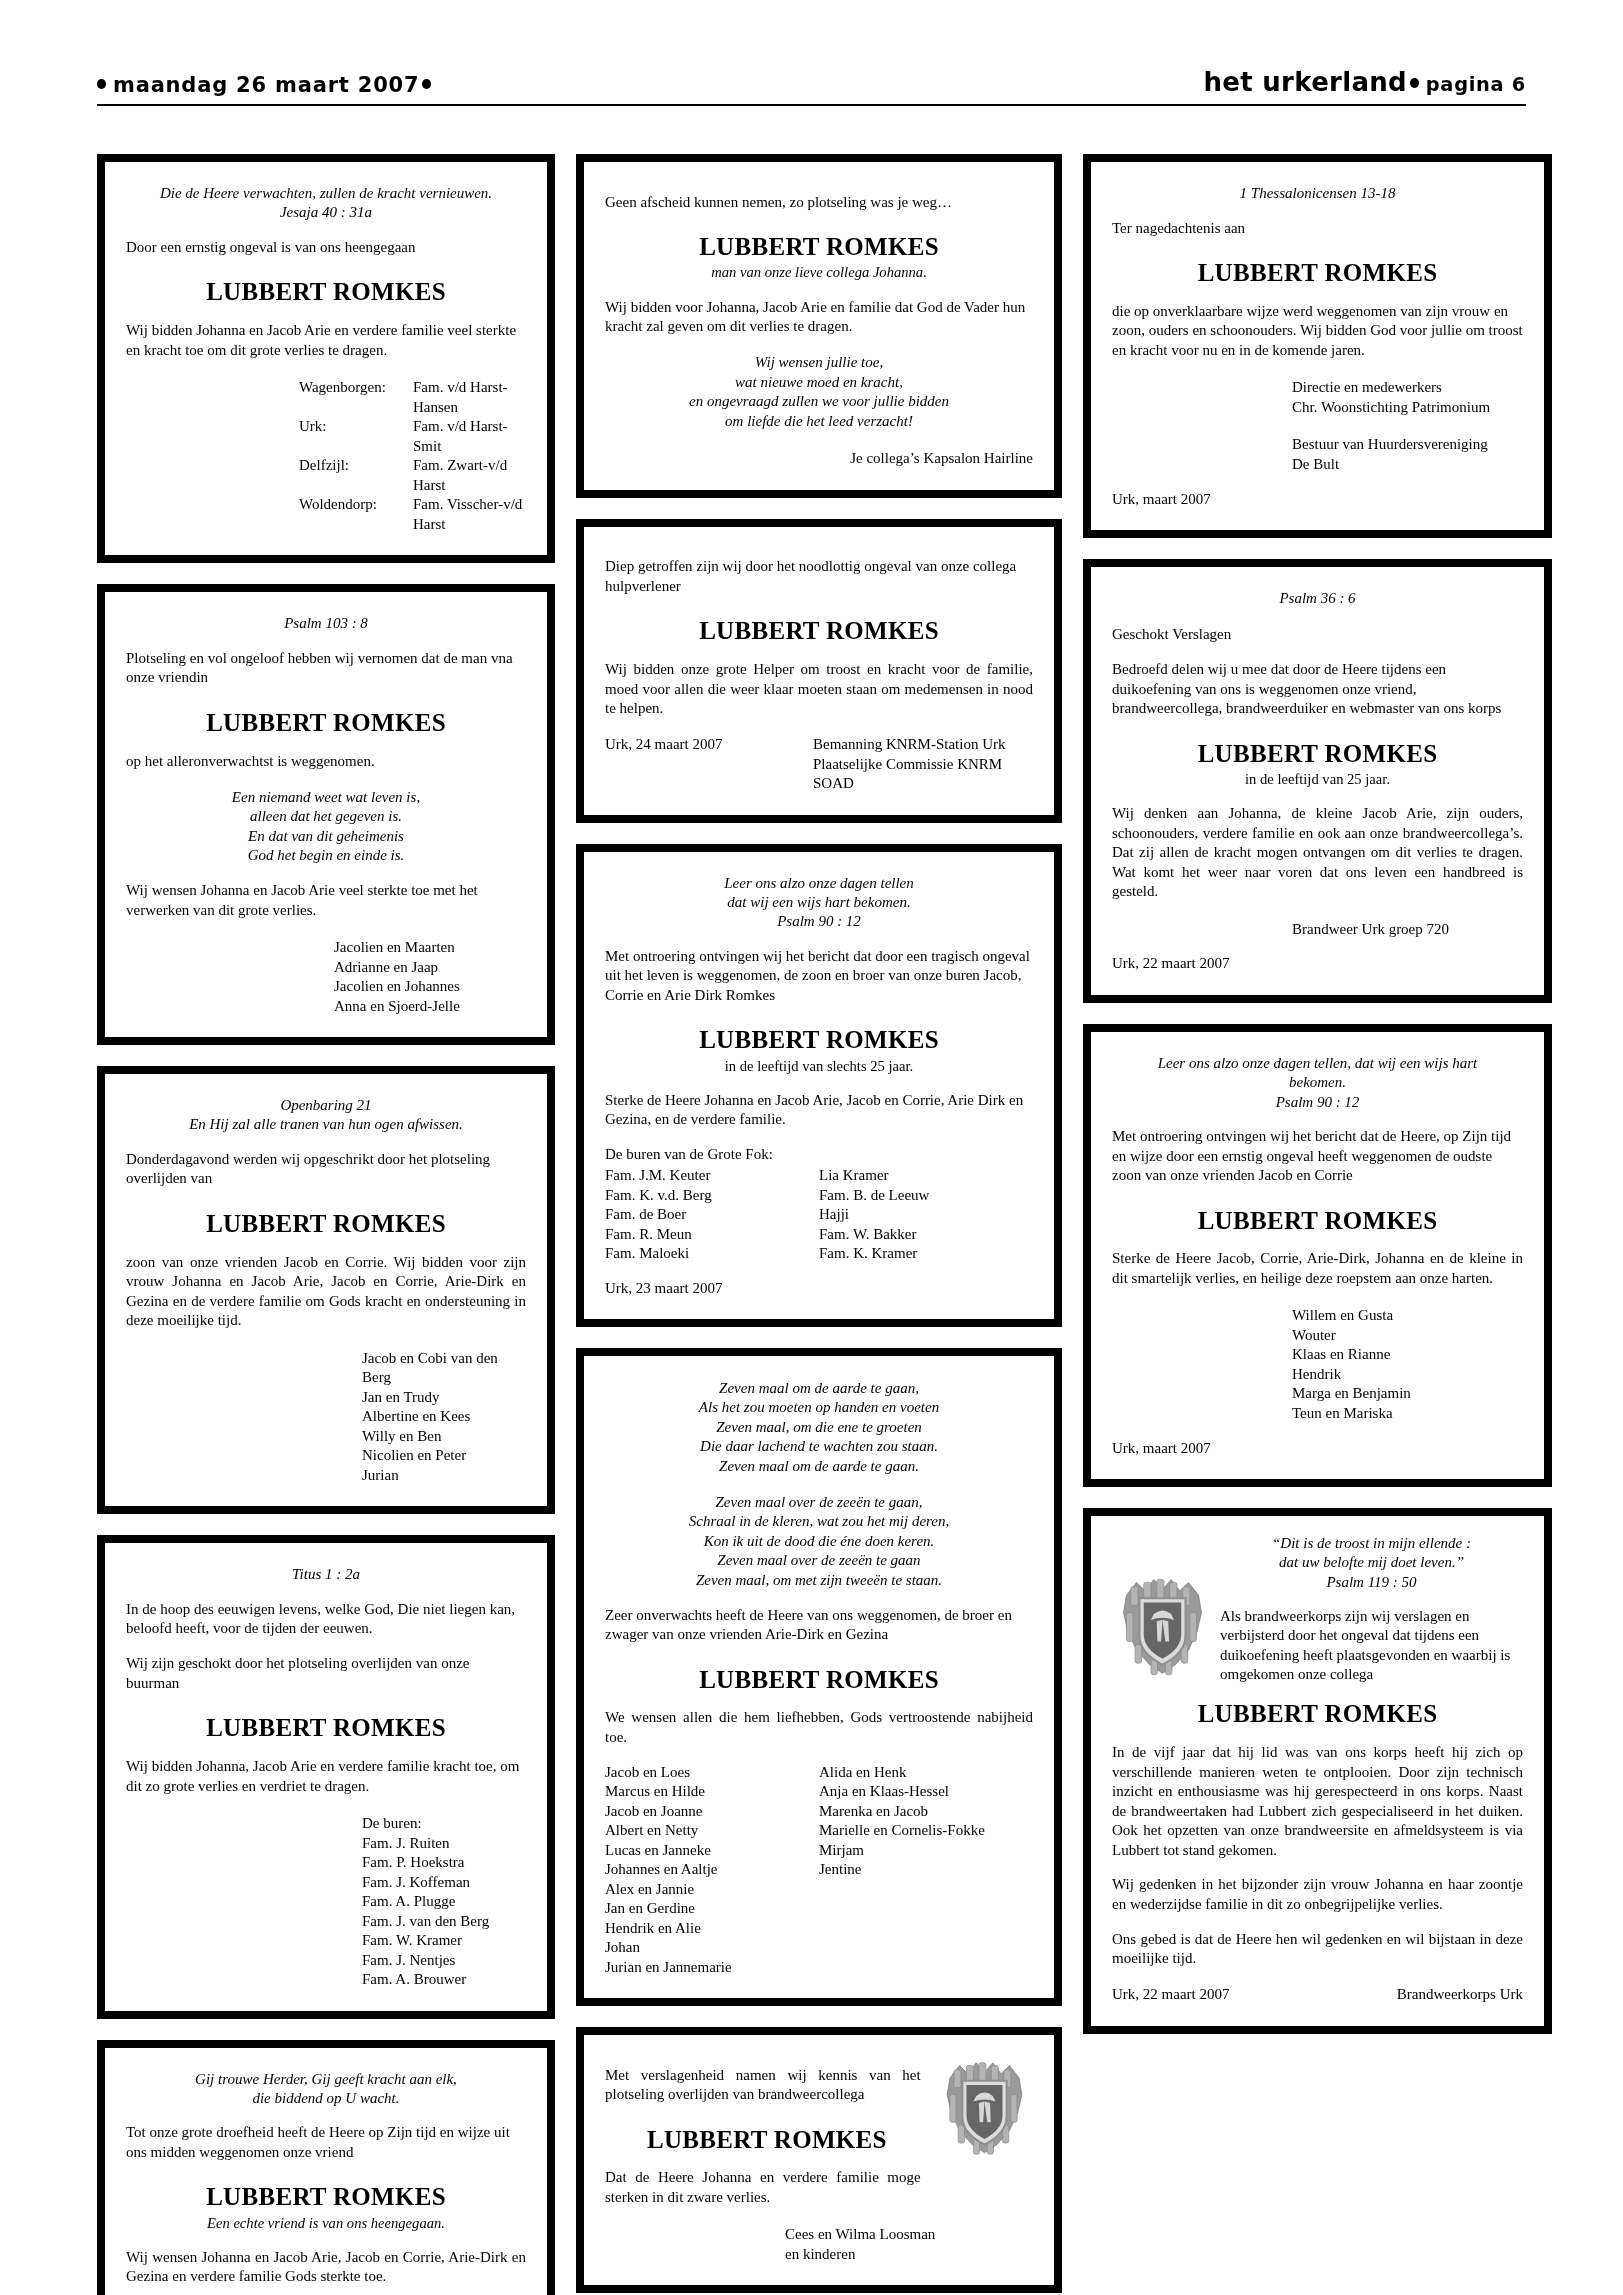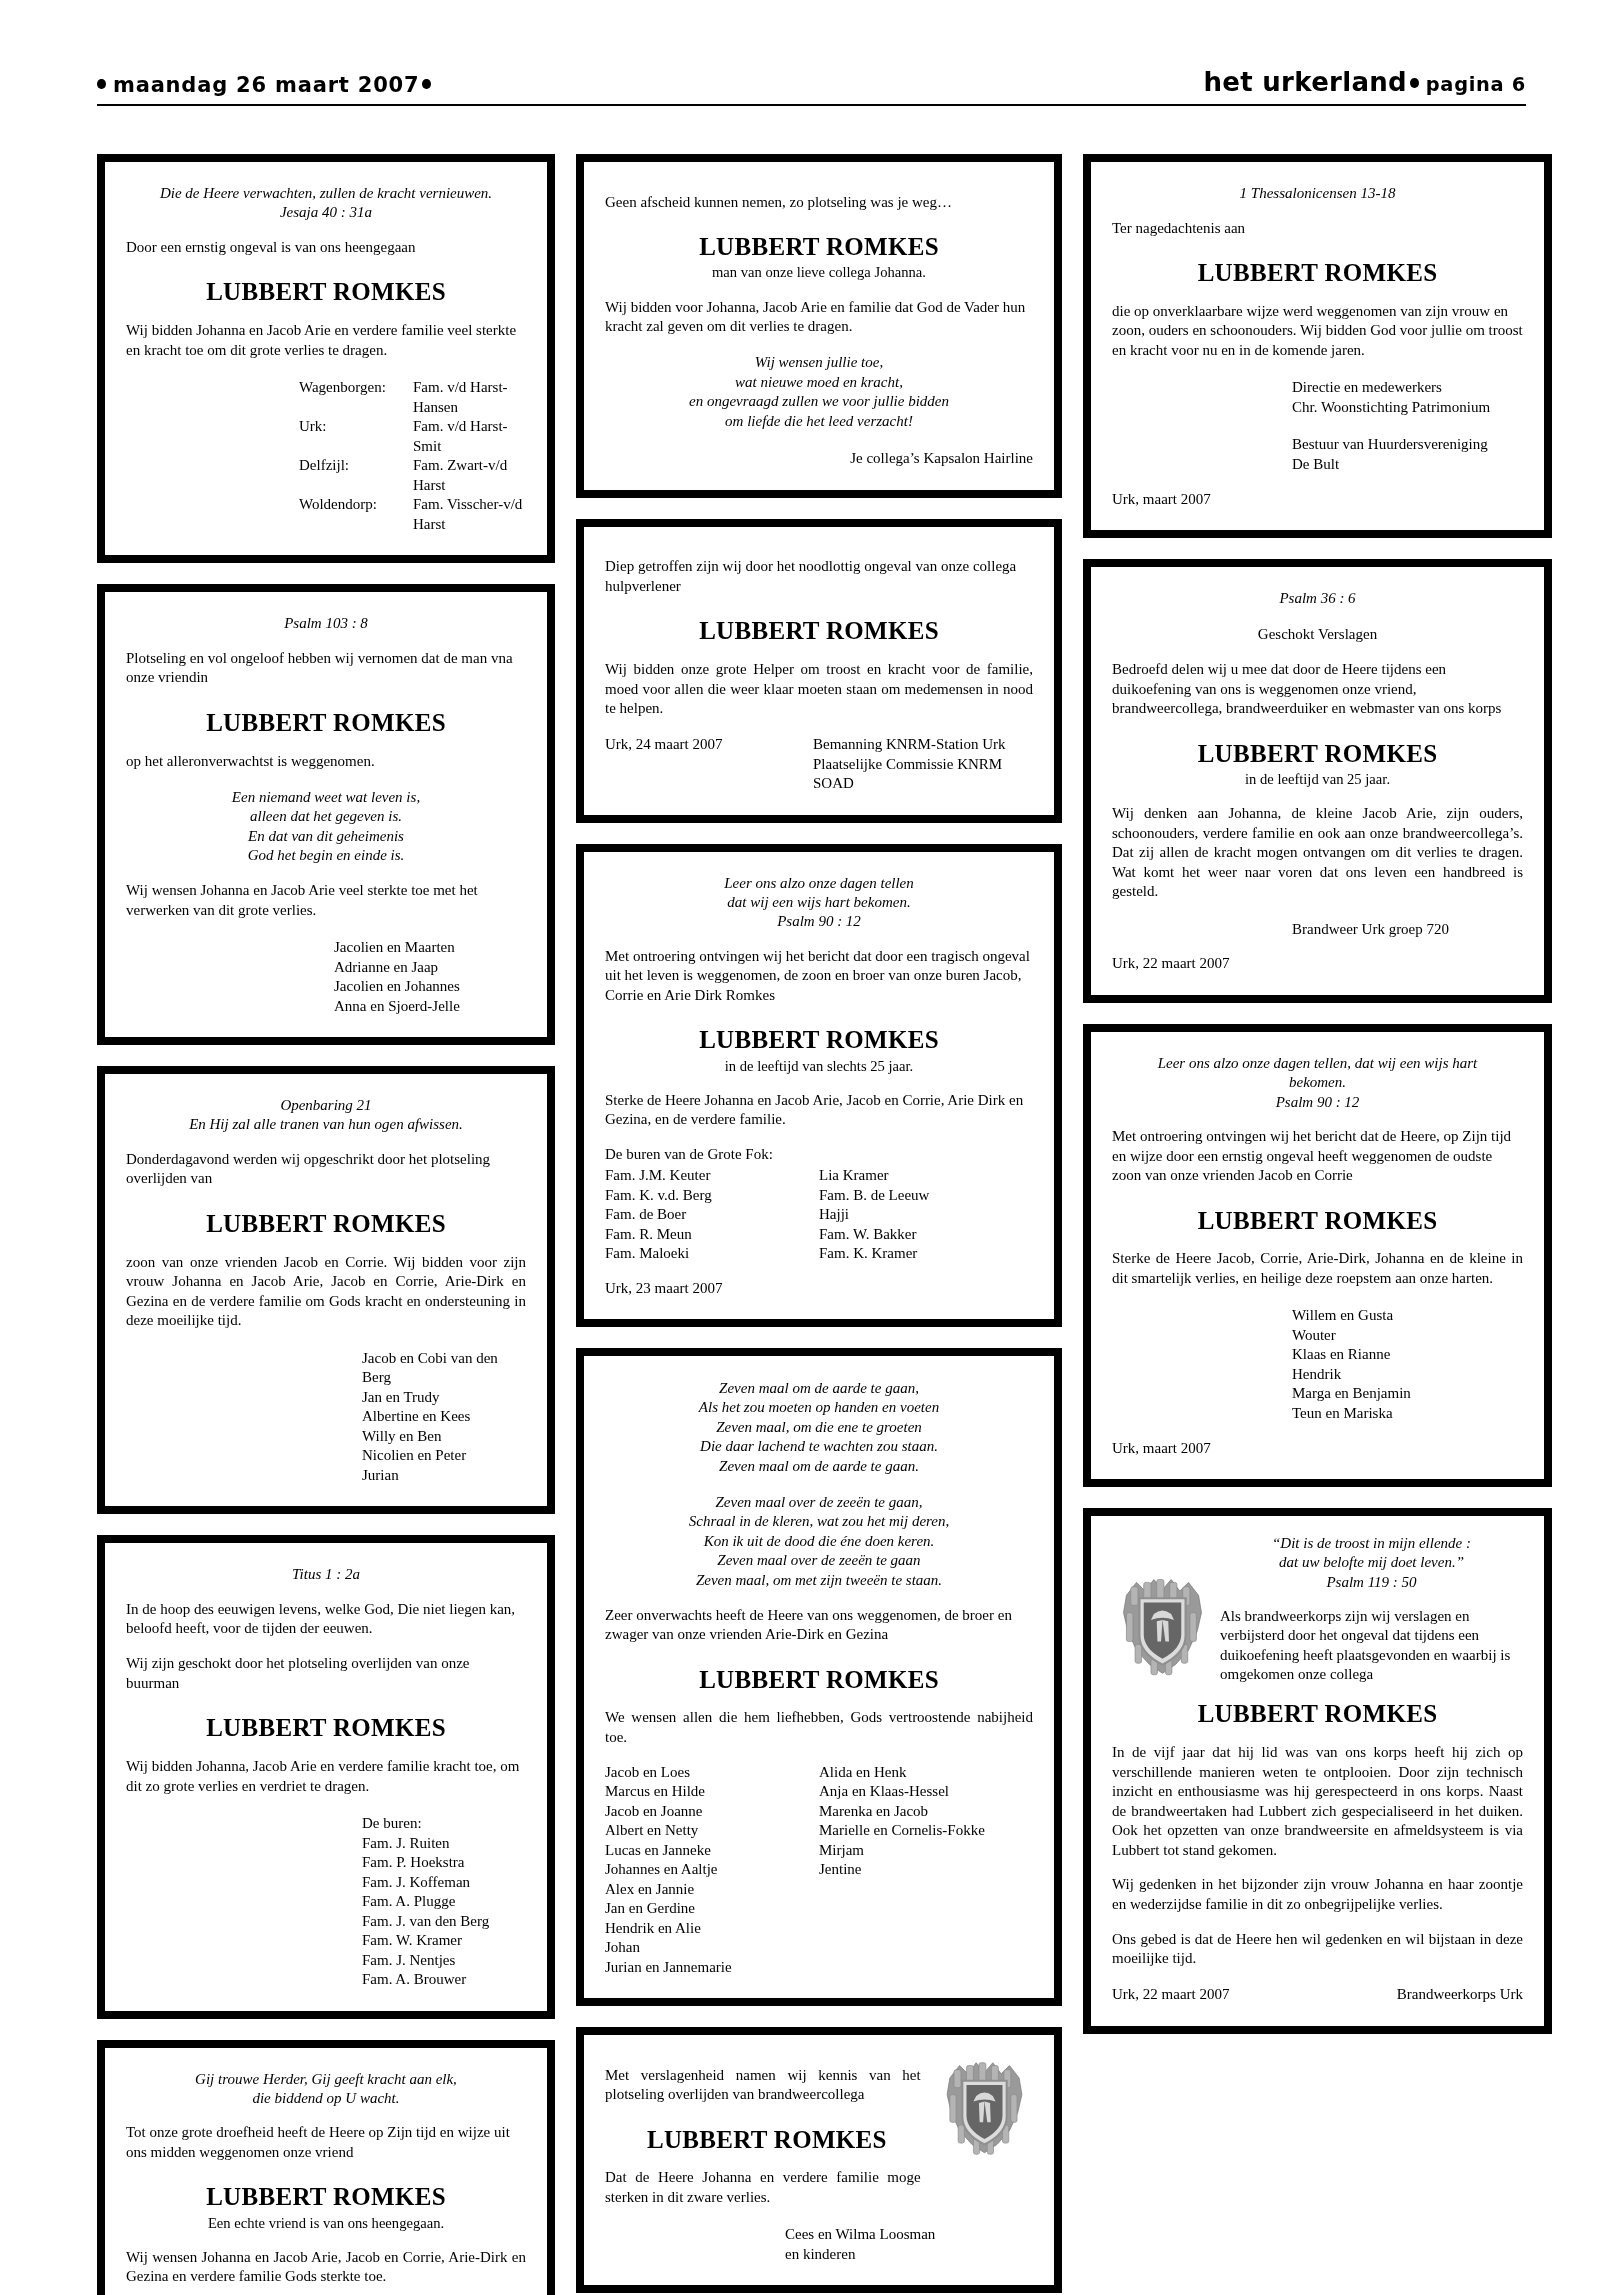--- a/index.html
+++ b/index.html
@@ -38,31 +38,31 @@
     border:8.3px solid #000;
     background:#fff;
     box-sizing:border-box;
     padding:18px 21px 21px 21px;
     font-size:15px;
     line-height:1.30;
   }
 
   .verse{font-style:italic;text-align:center;line-height:1.28;margin:4.2px 0 0 0;}
   .verse .vline{display:block;}
-  .center{text-align:center;}
+  .center{text-align:left;}
   .para{margin:15.3px 0 0 0;text-align:left;}
   .para.just{text-align:justify;}
   .para.first{margin-top:12.5px;}
   .name{
     text-align:center;font-weight:700;
     font-size:25px;letter-spacing:0.3px;
     margin:21px 0 0 0;line-height:1.1;
   }
   .name.tight{margin-top:15.3px;}
-  .subname{text-align:center;font-size:14.6px;margin:2.8px 0 0 0;}
+  .subname{text-align:center;font-style:italic;font-size:14.6px;margin:2.8px 0 0 0;}
   .subname.up{font-style:normal;}
   .poem{font-style:italic;text-align:center;line-height:1.30;margin:16.7px 0 0 0;}
   .poem .vline{display:block;}
   .signers{margin-top:18px;padding-left:208px;line-height:1.30;}
   .signers.mid{padding-left:180px;}
   .signers.narrow{padding-left:236px;}
   .signers .sline{display:block;}
   .sig-right{margin-top:18px;text-align:right;line-height:1.30;}
   .sig-right .sline{display:block;}
 

